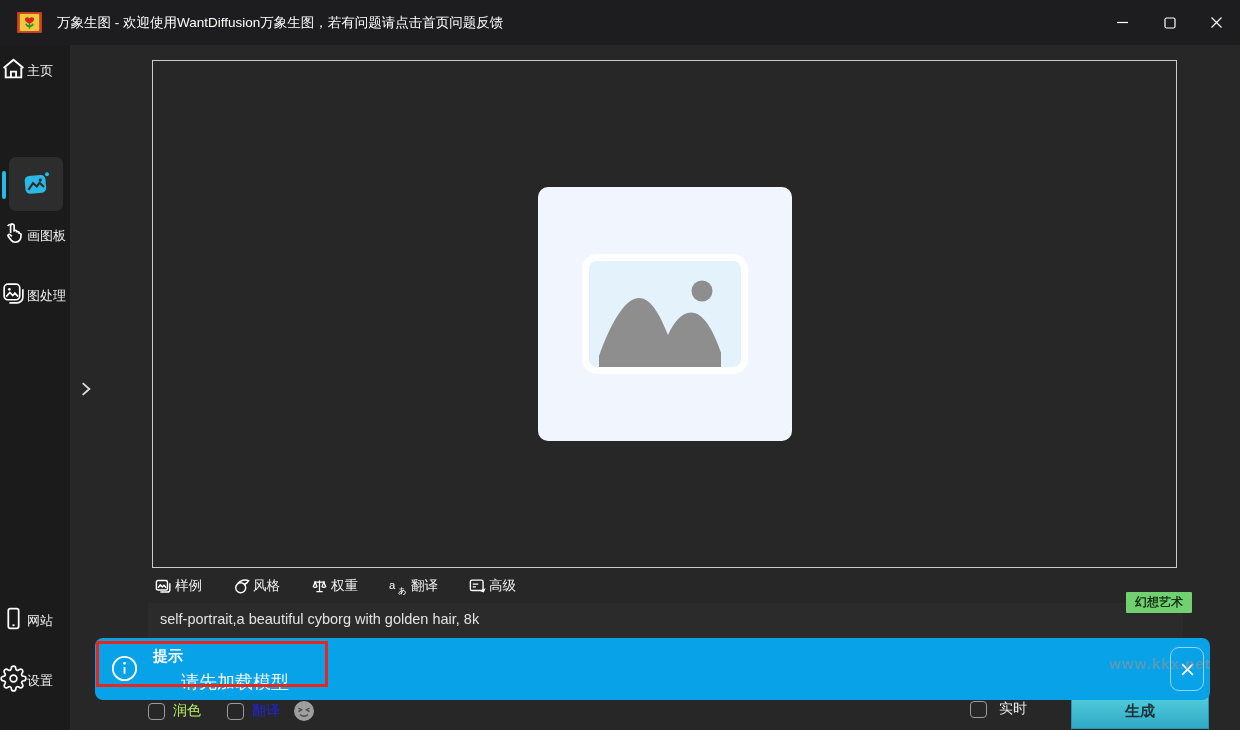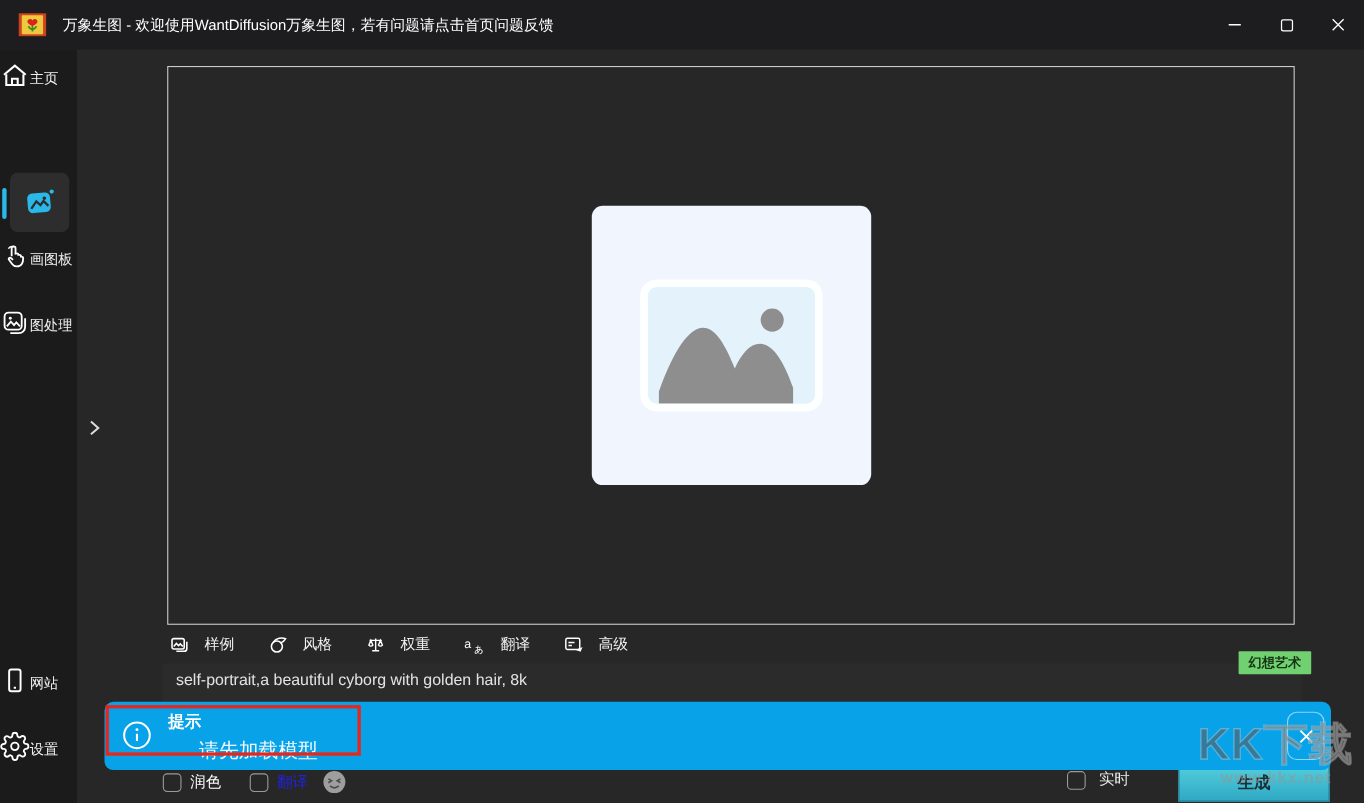--- a/index.html
+++ b/index.html
@@ -32,21 +32,21 @@
   .canvas-area { position:absolute; left:82px; top:15px; width:1025px; height:508px;
     border:1px solid #cbcbcb; display:flex; align-items:center; justify-content:center; }
   .chevron { position:absolute; left:3px; top:331px; width:26px; height:26px; cursor:pointer;
     display:flex; align-items:center; justify-content:center; background:transparent; border:none; }
   .placeholder-card { width:254px; height:254px; border-radius:10px; background:#f1f6fe;
     display:flex; align-items:center; justify-content:center; }
   .placeholder-img { width:152px; height:106px; border-radius:8px; background:#e3f2fb;
     box-shadow:0 0 0 7px rgba(255,255,255,0.92); overflow:hidden; }
 
   .toolbar { position:absolute; left:84px; top:527px; height:28px; display:flex; align-items:center; gap:30px; }
-  .tool-item { display:flex; align-items:center; gap:13px; cursor:pointer; }
+  .tool-item { display:flex; align-items:center; gap:2px; cursor:pointer; }
   .tool-item .lbl { color:#f2f2f2; font-size:13.5px; }
 
   .style-badge { position:absolute; left:1056px; top:547px; background:#71d171; color:#153315;
     font-size:12px; font-weight:bold; padding:2px 9px; border-radius:1px; z-index:2; cursor:pointer; }
 
   .prompt-box { position:absolute; left:78px; top:558px; width:1035px; height:94px;
     background:#2b2b2b; border-radius:2px; z-index:1; }
   .prompt-box textarea { width:100%; height:100%; background:transparent; border:none; outline:none;
     resize:none; color:#e3e3e3; font-size:14.5px; padding:8px 12px;
     font-family:"Liberation Sans","DejaVu Sans",sans-serif; }
@@ -63,21 +63,21 @@
     align-items:center; justify-content:center; cursor:pointer; }
 
   .red-annotation { position:absolute; left:26px; top:596px; width:232px; height:46px;
     border:3px solid #e7271d; z-index:7; pointer-events:none; }
 
   
   .bottom-left { position:absolute; left:78px; top:655px; display:flex; align-items:center; z-index:2; }
   .checkbox { width:17px; height:17px; border:1.5px solid #9a9a9a; border-radius:4px;
     background:transparent; cursor:pointer; flex:0 0 auto; }
   .cb-label { font-size:14px; margin-left:8px; cursor:pointer; }
-  .lbl-red { color:#ffffff; }
+  .lbl-red { color:#bef264; }
   .lbl-blue { color:#2222dd; }
   .ml26 { margin-left:26px; }
   .emoji-btn { margin-left:13px; width:22px; height:22px; border:none; background:transparent;
     padding:0; cursor:pointer; }
   .bottom-right { position:absolute; left:900px; top:655px; display:flex; align-items:center; z-index:2; }
   .cb-label-white { color:#e8e8e8; font-size:14px; margin-left:12px; cursor:pointer; }
   .generate-btn { position:absolute; left:1001px; top:648px; width:138px; height:36px; z-index:3;
     background:linear-gradient(#55d0de,#2fa9c4); border:1px solid #2a93ab; color:#1c2f36;
     font-size:15px; font-weight:bold; cursor:pointer;
     font-family:"Liberation Sans","DejaVu Sans",sans-serif; }
@@ -279,17 +279,16 @@
         <svg width="15" height="15" viewBox="0 0 14 14">
             <path d="M2 2 L12 12 M12 2 L2 12" stroke="#fff" stroke-width="1.6"></path>
           </svg>
       </button>
     </div>
     <div class="red-annotation"></div>
 
   </div>
 
   <div class="watermark">
-    <div class="wm1">KK下载</div>
     <div class="wm2">www.kkx.net</div>
   </div>
 
 </div>
 
 </body></html>

